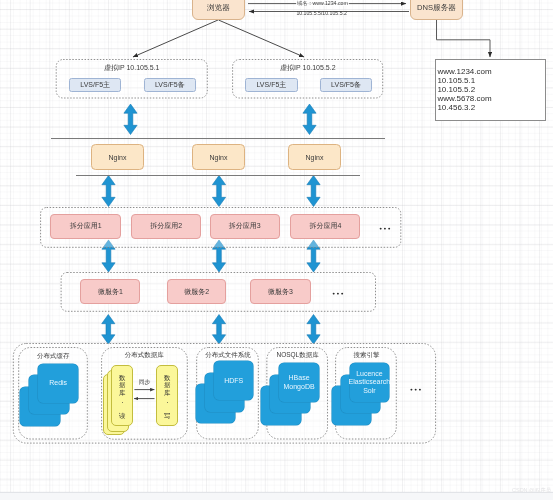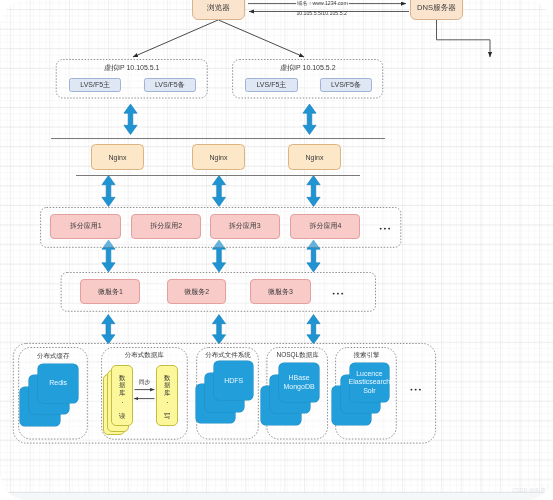--- a/index.html
+++ b/index.html
@@ -1,19 +1,19 @@
 <!DOCTYPE html>
 <html><head>
 <meta charset="utf-8">
 <style>
   html,body{margin:0;padding:0;background:#fff;}
   body{width:553px;height:500px;overflow:hidden;
        font-family:"Liberation Sans",sans-serif;
        -webkit-font-smoothing:antialiased;}
-  #canvas{position:relative;width:553px;height:500px;overflow:hidden;background:#fff;border-radius:27px;}
+  #canvas{position:relative;width:553px;height:500px;overflow:hidden;background:#fff;}
 
   
   .grid{position:absolute;left:0;top:0;width:553px;height:500px;
     background-image:
       linear-gradient(to right, rgba(201,201,205,.27) 1px, transparent 1px),
       linear-gradient(to bottom, rgba(201,201,205,.27) 1px, transparent 1px),
       linear-gradient(to right, rgba(212,212,216,.14) 1px, transparent 1px),
       linear-gradient(to bottom, rgba(212,212,216,.14) 1px, transparent 1px);
     background-size:19.6px 19.6px, 19.6px 19.6px, 6.53px 6.53px, 6.53px 6.53px;
     background-position:-9.5px -10.5px,-9.5px -10.5px,0.1px -4px,0.1px -4px;}
@@ -110,20 +110,27 @@
     <span>DNS服务器</span>
   </div>
 
   <div class="abs" style="left:296px;top:0.3px;font-size:5.2px;color:#3a3a3a;background:rgba(255,255,255,.85);padding:0 1px;line-height:6px;">
     <span>域名：www.1234.com</span>
   </div>
   <div class="abs" style="left:295.4px;top:10px;font-size:5.2px;color:#3a3a3a;background:rgba(255,255,255,.0);padding:0 1px;line-height:6px;">
     <span>10.105.5.5/10.105.5.2</span>
   </div>
 
+  <div class="abs n-plain" style="left:435px;top:59px;width:111px;height:62px;padding:6.5px 0 0 1.4px;">
+    <div style="font-size:8px;line-height:9.1px;color:#2e2e2e;">www.1234.com</div>
+    <div style="font-size:8px;line-height:9.1px;color:#2e2e2e;">10.105.5.1</div>
+    <div style="font-size:8px;line-height:9.1px;color:#2e2e2e;">10.105.5.2</div>
+    <div style="font-size:8px;line-height:9.1px;color:#2e2e2e;">www.5678.com</div>
+    <div style="font-size:8px;line-height:9.1px;color:#2e2e2e;">10.456.3.2</div>
+  </div>
 
   <div class="abs dashgrp" style="left:55px;top:59px;width:153.5px;height:39.5px;">
       <svg class="dashborder" viewBox="0 0 154 40" width="154" height="40">
         <rect x="0.5" y="0.5" width="153" height="39" rx="7" ry="7"></rect>
       </svg>
     <div class="grp-title" style="top:4px;font-size:7px;">虚拟IP 10.105.5.1</div>
     <div class="abs ctr n-blue" style="left:14px;top:18.9px;width:52.4px;height:14.6px;font-size:7px;border-radius:2.5px;">
       <span>LVS/F5主</span>
     </div>
     <div class="abs ctr n-blue" style="left:88.6px;top:18.9px;width:52.5px;height:14.6px;font-size:7px;border-radius:2.5px;">

